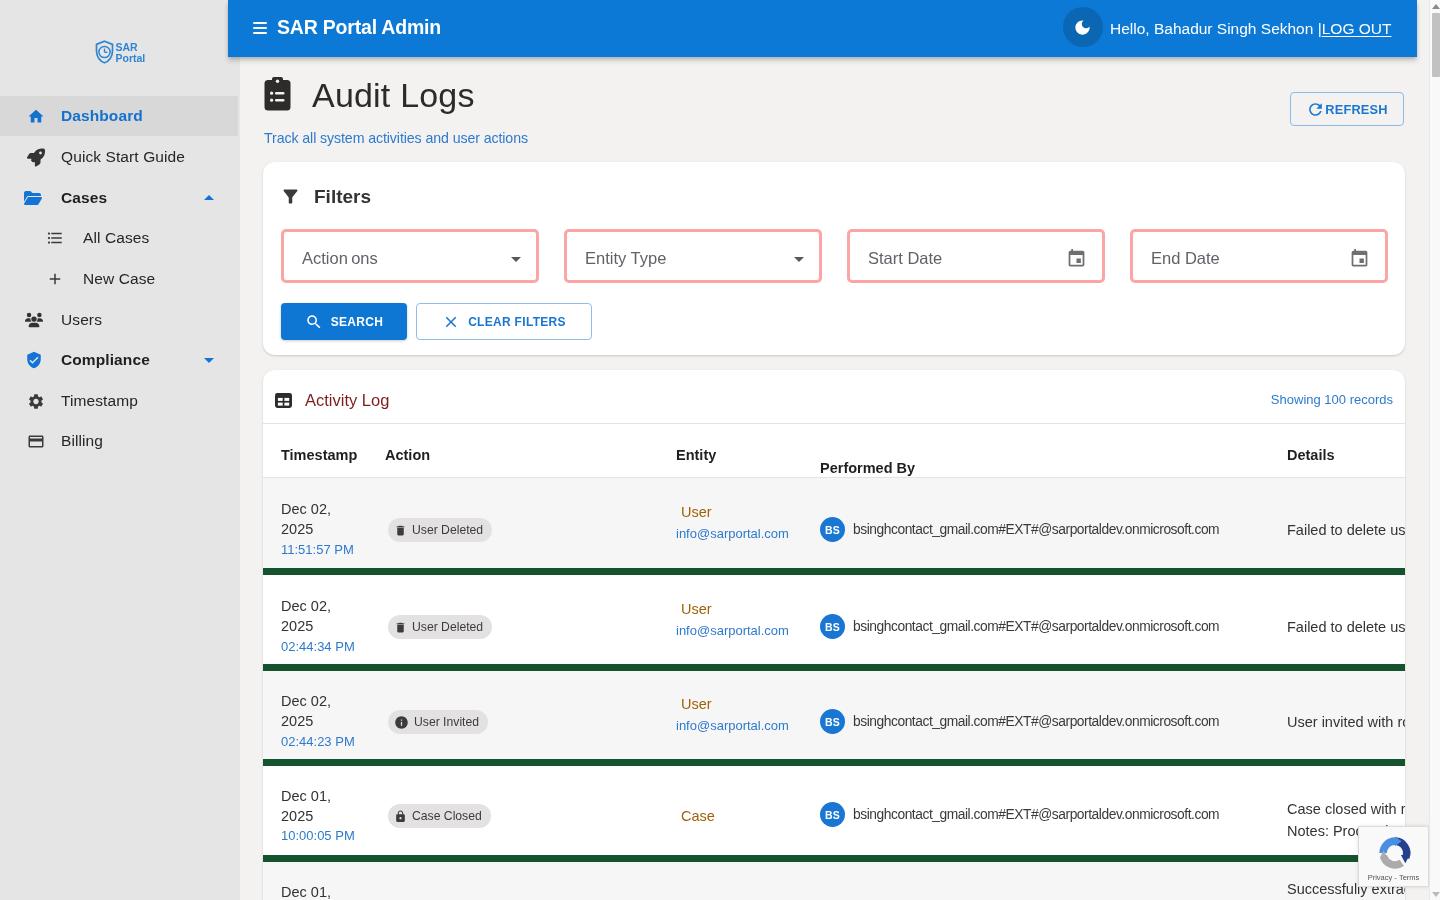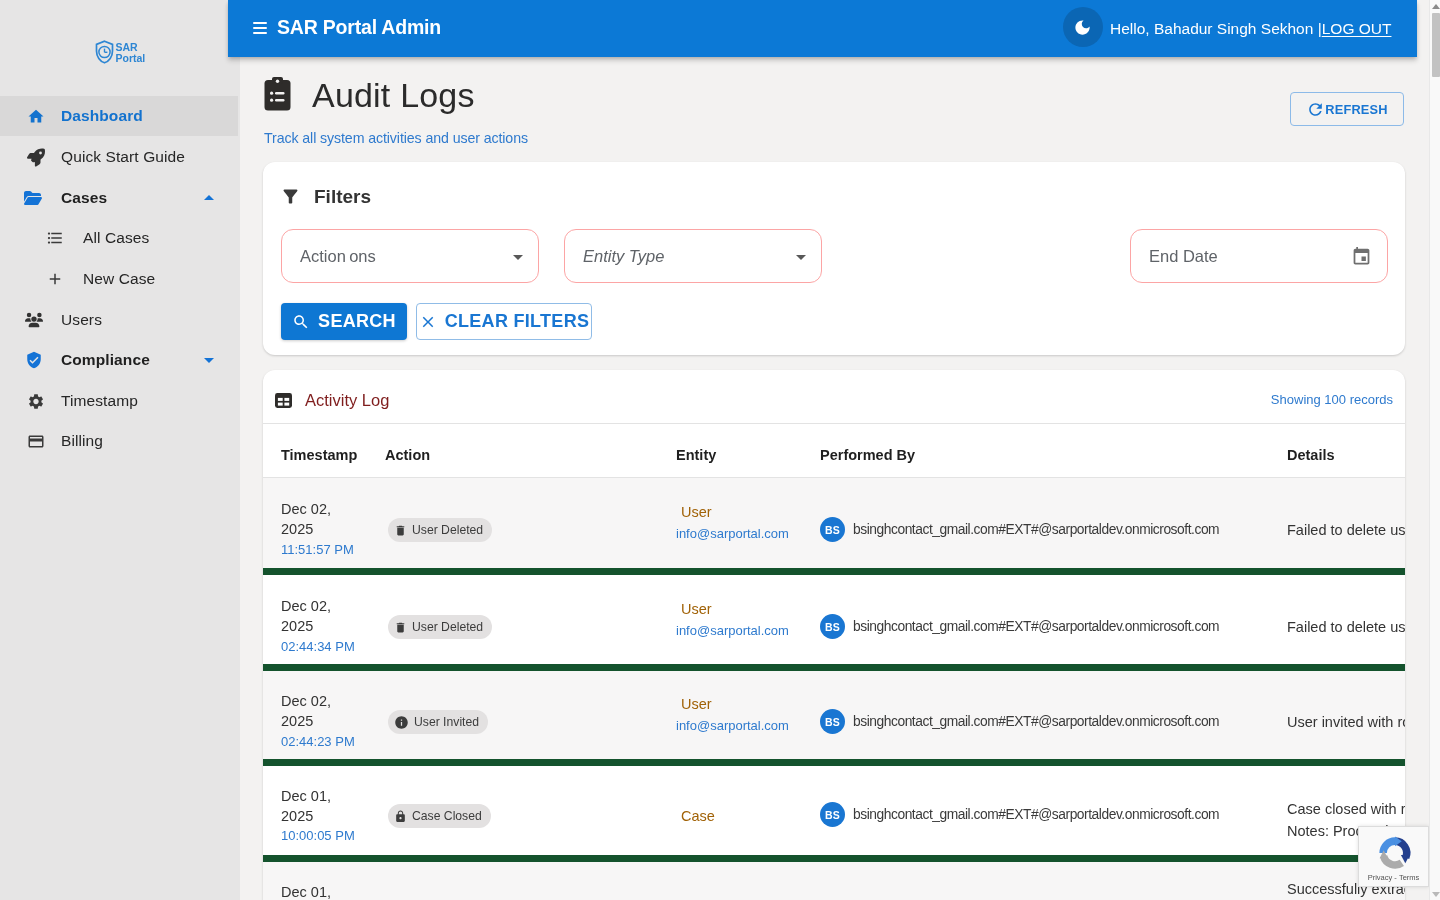--- a/index.html
+++ b/index.html
@@ -41,26 +41,26 @@
     color:#1976d2; font-size:12.8px; font-weight:700; letter-spacing:0.2px; display:flex; align-items:center; justify-content:center; gap:0; }
 
   
   .card { position:absolute; left:263px; width:1142px; background:#fff; border-radius:12px;
           box-shadow:0 1px 2px rgba(0,0,0,0.10), 0 1px 3px rgba(0,0,0,0.08); }
   #filtercard { top:162px; height:193px;padding-left:16px; }
   #activitycard { top:370px; height:560px; overflow:hidden; }
 
   
   #filterhead { position:absolute; left:51px; top:24px; font-size:19px; font-weight:700; color:#333; }
-  .finput { position:absolute; top:67px; height:54px; width:258px; border:1px solid #fca5a5; border-radius:12px; background:#fff; }
+  .finput { position:absolute; top:67px; height:54px; width:258px; border:3px solid #fca5a5; border-radius:5px; background:#fff; }
   .finput .lbl { position:absolute; left:18px; top:17px; font-size:16.5px; color:#5f6368; }
   .fcaret { position:absolute; right:8px; top:15px; }
   .fcal { position:absolute; right:15px; top:16px; }
   .btn { position:absolute; top:141px; height:37px; border-radius:4px; display:flex; align-items:center; justify-content:center;
-         font-size:18px; font-weight:700; letter-spacing:0.3px; }
+         font-size:12px; font-weight:700; letter-spacing:0.3px; }
   #searchbtn { left:18px; width:126px; background:#0e77d3; color:#fff; gap:8px; box-shadow:0 1px 3px rgba(0,0,0,0.2); }
   #clearbtn { left:153px; width:176px; background:#fff; border:1px solid #90bce7; color:#1976d2; gap:8px; }
 
   
   #acthead { position:absolute; left:0; top:0; width:100%; height:54px; border-bottom:1px solid #e3e3e3; }
   #acthead .t { position:absolute; left:42px; top:21px; font-size:16.5px; color:#7f1d1d; }
   #acthead .r { position:absolute; right:12px; top:22px; font-size:13px; color:#2e7ace; }
   .thr { position:absolute; left:0; top:54px; width:100%; height:54px; border-bottom:1px solid #e3e3e3; }
   .th { position:absolute; top:23px; font-size:14.5px; font-weight:700; color:#1f1f1f; }
   .row { position:absolute; left:0; width:100%; }
@@ -218,24 +218,30 @@
         <path d="M4.25 5.61C6.27 8.2 10 13 10 13v6c0 .55.45 1 1 1h2c.55 0 1-.45 1-1v-6s3.72-4.8 5.74-7.39c.51-.66.04-1.61-.79-1.61H5.04c-.83 0-1.3.95-.79 1.61z"></path>
       </svg>
   </div>
   <div id="filterhead">Filters</div>
   <div class="finput" style="left:18px;">
     <span class="lbl">Action ons</span>
     <span class="fcaret"><svg width="24" height="24" viewBox="0 0 24 24" fill="#585858">
           <path d="M7 10l5 5 5-5z"></path>
         </svg></span>
   </div>
-  <div class="finput" style="left:301px;font-style:italic;">
+  <div class="finput" style="left:301px;">
     <span class="lbl">Entity Type</span>
     <span class="fcaret"><svg width="24" height="24" viewBox="0 0 24 24" fill="#585858">
           <path d="M7 10l5 5 5-5z"></path>
+        </svg></span>
+  </div>
+  <div class="finput" style="left:584px;">
+    <span class="lbl">Start Date</span>
+    <span class="fcal"><svg width="21" height="21" viewBox="0 0 24 24" fill="#6f6f6f">
+          <path d="M17 12h-5v5h5v-5zM16 1v2H8V1H6v2H5c-1.11 0-1.99.9-1.99 2L3 19c0 1.1.89 2 2 2h14c1.1 0 2-.9 2-2V5c0-1.1-.9-2-2-2h-1V3h-2zm3 18H5V8h14v11z"></path>
         </svg></span>
   </div>
   <div class="finput" style="left:867px;">
     <span class="lbl">End Date</span>
     <span class="fcal"><svg width="21" height="21" viewBox="0 0 24 24" fill="#6f6f6f">
           <path d="M17 12h-5v5h5v-5zM16 1v2H8V1H6v2H5c-1.11 0-1.99.9-1.99 2L3 19c0 1.1.89 2 2 2h14c1.1 0 2-.9 2-2V5c0-1.1-.9-2-2-2h-1V3h-2zm3 18H5V8h14v11z"></path>
         </svg></span>
   </div>
   <div class="btn" id="searchbtn">
     <svg width="18" height="18" viewBox="0 0 24 24" fill="#fff">
@@ -262,21 +268,21 @@
         <rect x="9.4" y="9.6" width="4.8" height="3" fill="#fff"></rect>
       </svg>
     </span>
     <span class="t">Activity Log</span>
     <span class="r">Showing 100 records</span>
   </div>
   <div class="thr">
     <span class="th" style="left:18px;">Timestamp</span>
     <span class="th" style="left:122px;">Action</span>
     <span class="th" style="left:413px;">Entity</span>
-    <span class="th" style="left:557px;">Performed By</span>
+    <span class="th" style="left:557px;margin-top:13px;">Performed By</span>
     <span class="th" style="left:1024px;">Details</span>
   </div>
 
   <div class="row row-g rborder" style="top:108px; height:97px;">
     <div class="ts1" style="top:21px;">Dec 02,<br>2025</div>
     <div class="ts2" style="top:64px;">11:51:57 PM</div>
     <div class="chip" style="top:40px;">
         <svg width="13" height="13" viewBox="0 0 24 24" fill="#3c3c3c">
           <path d="M6 19c0 1.1.9 2 2 2h8c1.1 0 2-.9 2-2V7H6v12zM19 4h-3.5l-1-1h-5l-1 1H5v2h14V4z"></path>
         </svg>

